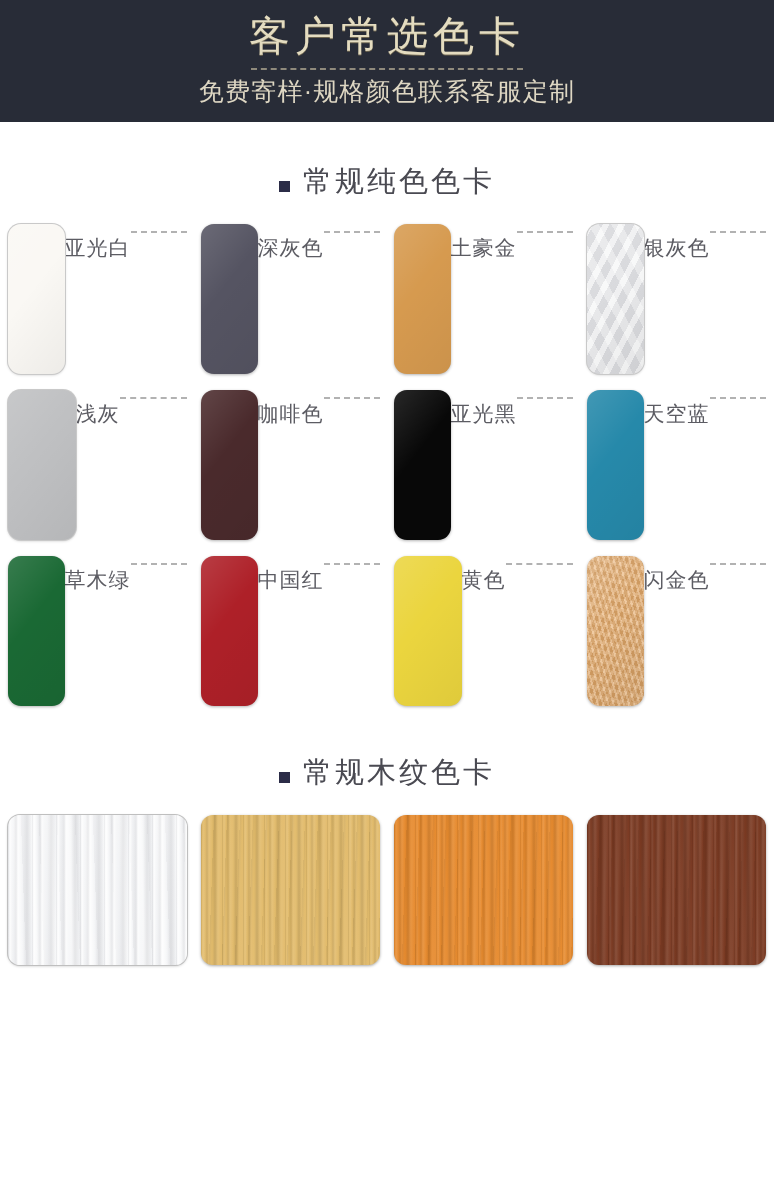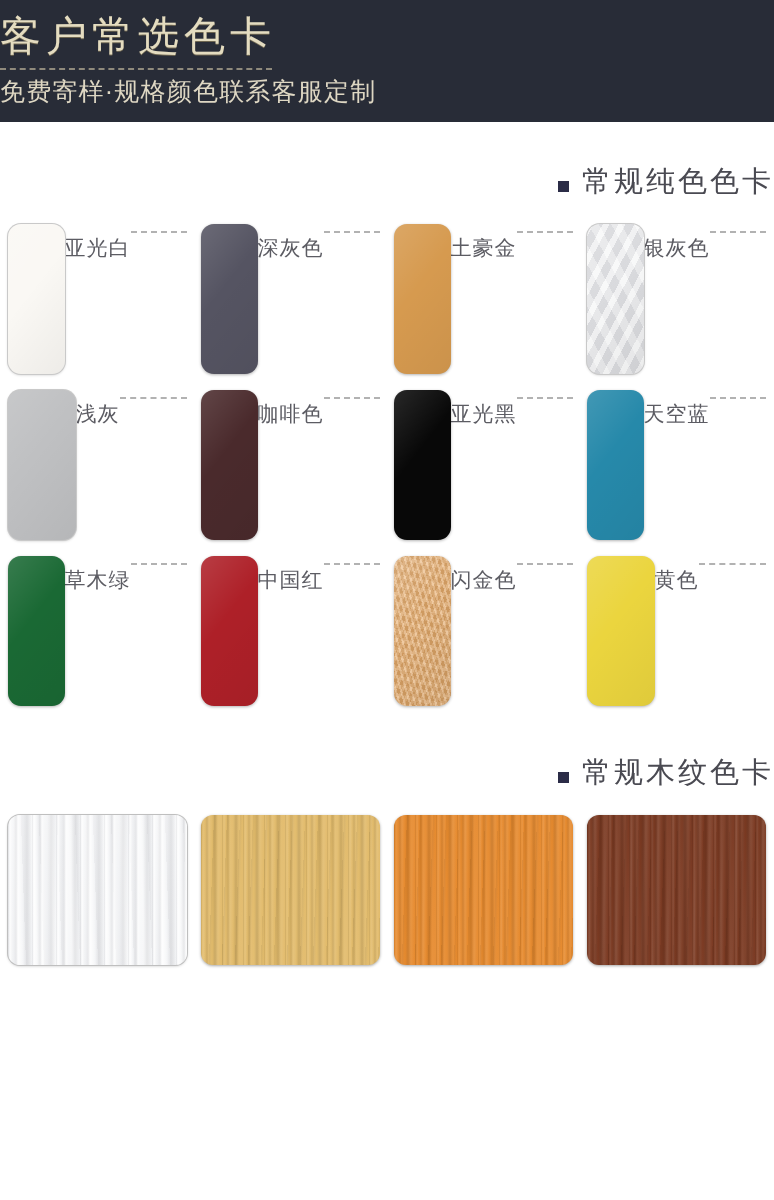--- a/index.html
+++ b/index.html
@@ -9,21 +9,21 @@
     font-family:"Liberation Sans","DejaVu Sans",sans-serif;
     overflow:hidden;
   }
 
   
   .banner{
     position:relative;
     width:774px; height:122px;
     background:#282c37;
     display:flex; flex-direction:column;
-    align-items:flex-start; justify-content:flex-start;
+    align-items:center; justify-content:flex-start;
     padding-top:8px;
   }
   .banner-title{
     font-size:41px;
     letter-spacing:5px;
     color:#e4dcc0;
     font-weight:400;
     line-height:56px;
     text-shadow:0 1px 0 #6d6550;
   }
@@ -35,21 +35,21 @@
   .banner-sub{
     font-size:25px;
     letter-spacing:1.2px;
     color:#ded7c3;
     line-height:28px;
     font-weight:400;
   }
 
   
   .section-head{
-    display:flex; align-items:center; justify-content:flex-end;
+    display:flex; align-items:center; justify-content:center;
     gap:13px;
   }
   .sec-solid{ margin-top:40px; margin-bottom:22px; }
   .sec-wood { margin-top:47px; margin-bottom:22px; }
   .sec-bullet{
     width:11px; height:11px;
     background:#2b2c47;
     display:block;
     position:relative; top:4px;
   }
@@ -211,27 +211,27 @@
       <div class="chip" style="background-color: rgb(26, 105, 52);"></div>
       <div class="chip-label">草木绿</div>
       <div class="chip-underline"></div>
     </div>
     <div class="cell">
       <div class="chip" style="background-color: rgb(174, 32, 40);"></div>
       <div class="chip-label">中国红</div>
       <div class="chip-underline"></div>
     </div>
     <div class="cell">
+      <div class="chip" style="background-color: rgb(235, 213, 62);"></div>
+      <div class="chip-label">黄色</div>
+      <div class="chip-underline"></div>
+    </div>
+    <div class="cell">
       <div class="chip tex-shimmer" style="background-color: rgb(231, 172, 107);"></div>
       <div class="chip-label">闪金色</div>
-      <div class="chip-underline"></div>
-    </div>
-    <div class="cell">
-      <div class="chip" style="background-color: rgb(235, 213, 62);"></div>
-      <div class="chip-label">黄色</div>
       <div class="chip-underline"></div>
     </div>
   </div>
 
 <div class="section-head sec-wood">
   <span class="sec-bullet" style="background: rgb(43, 44, 71);"></span>
   <span class="sec-text">常规木纹色卡</span>
 </div>
 
 <div class="wood-row" id="wood-grid">

